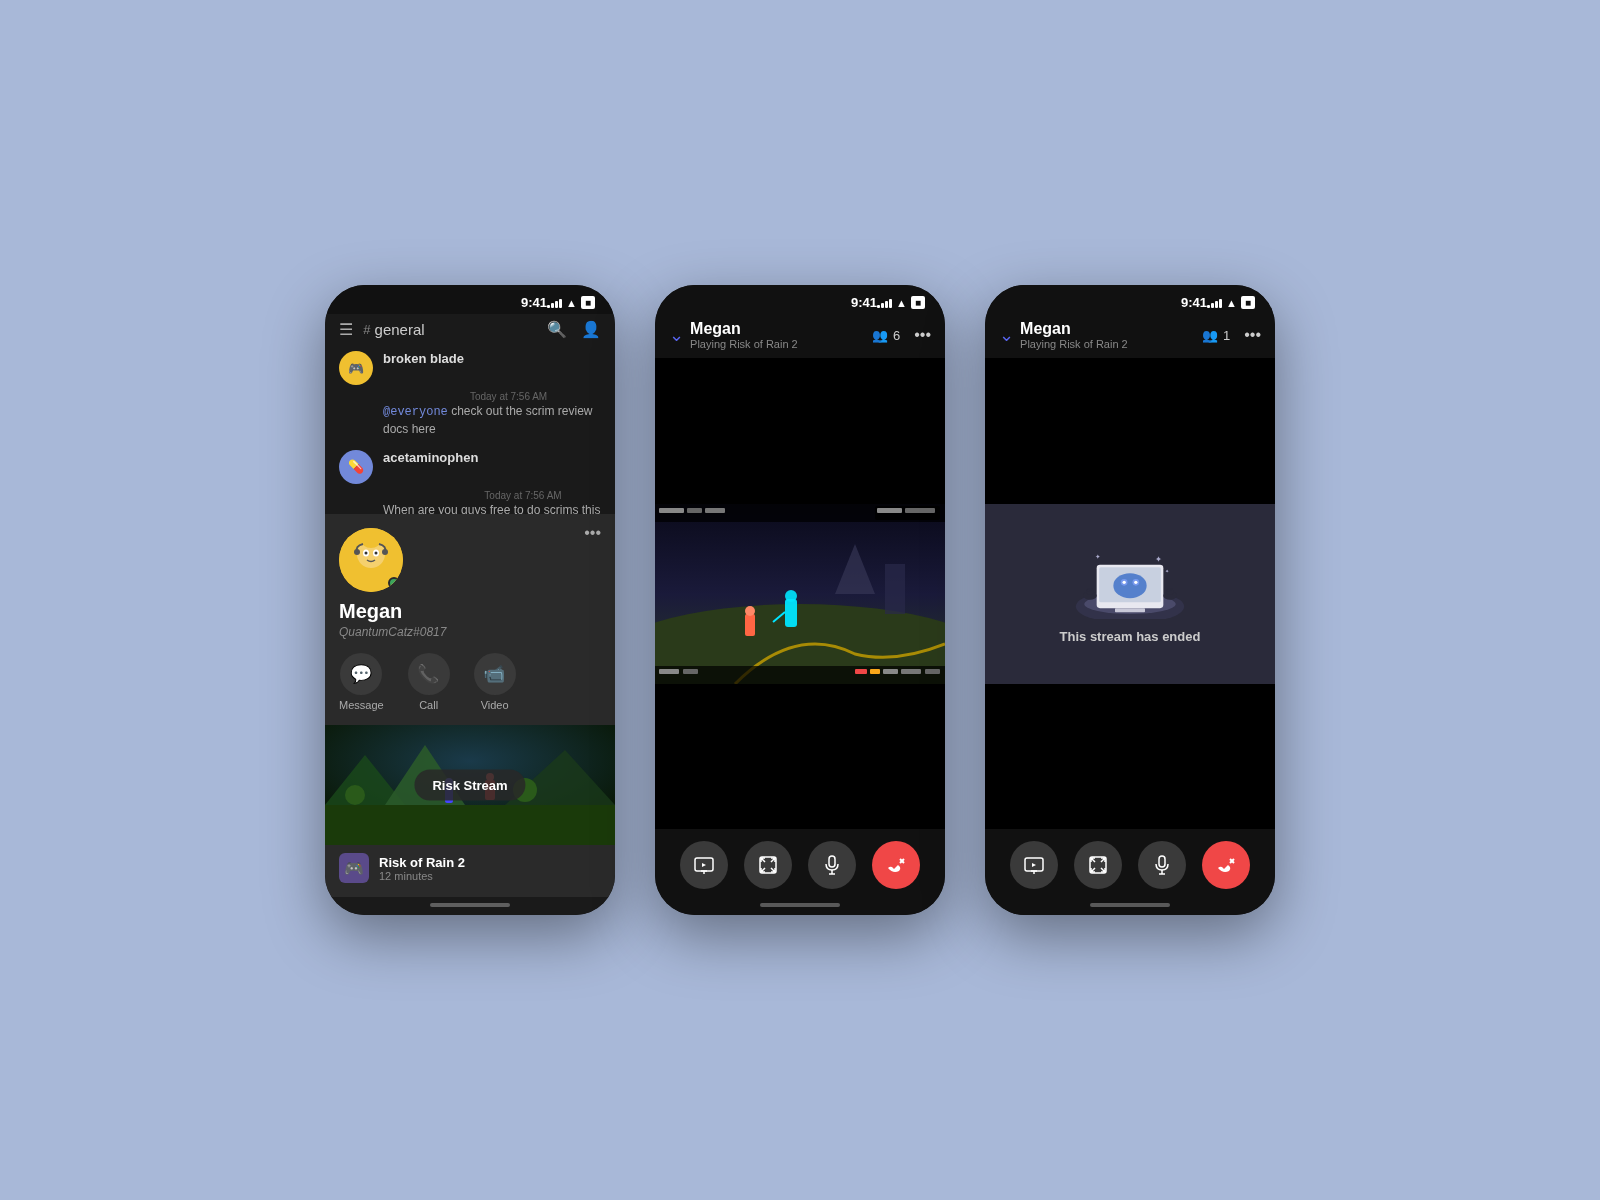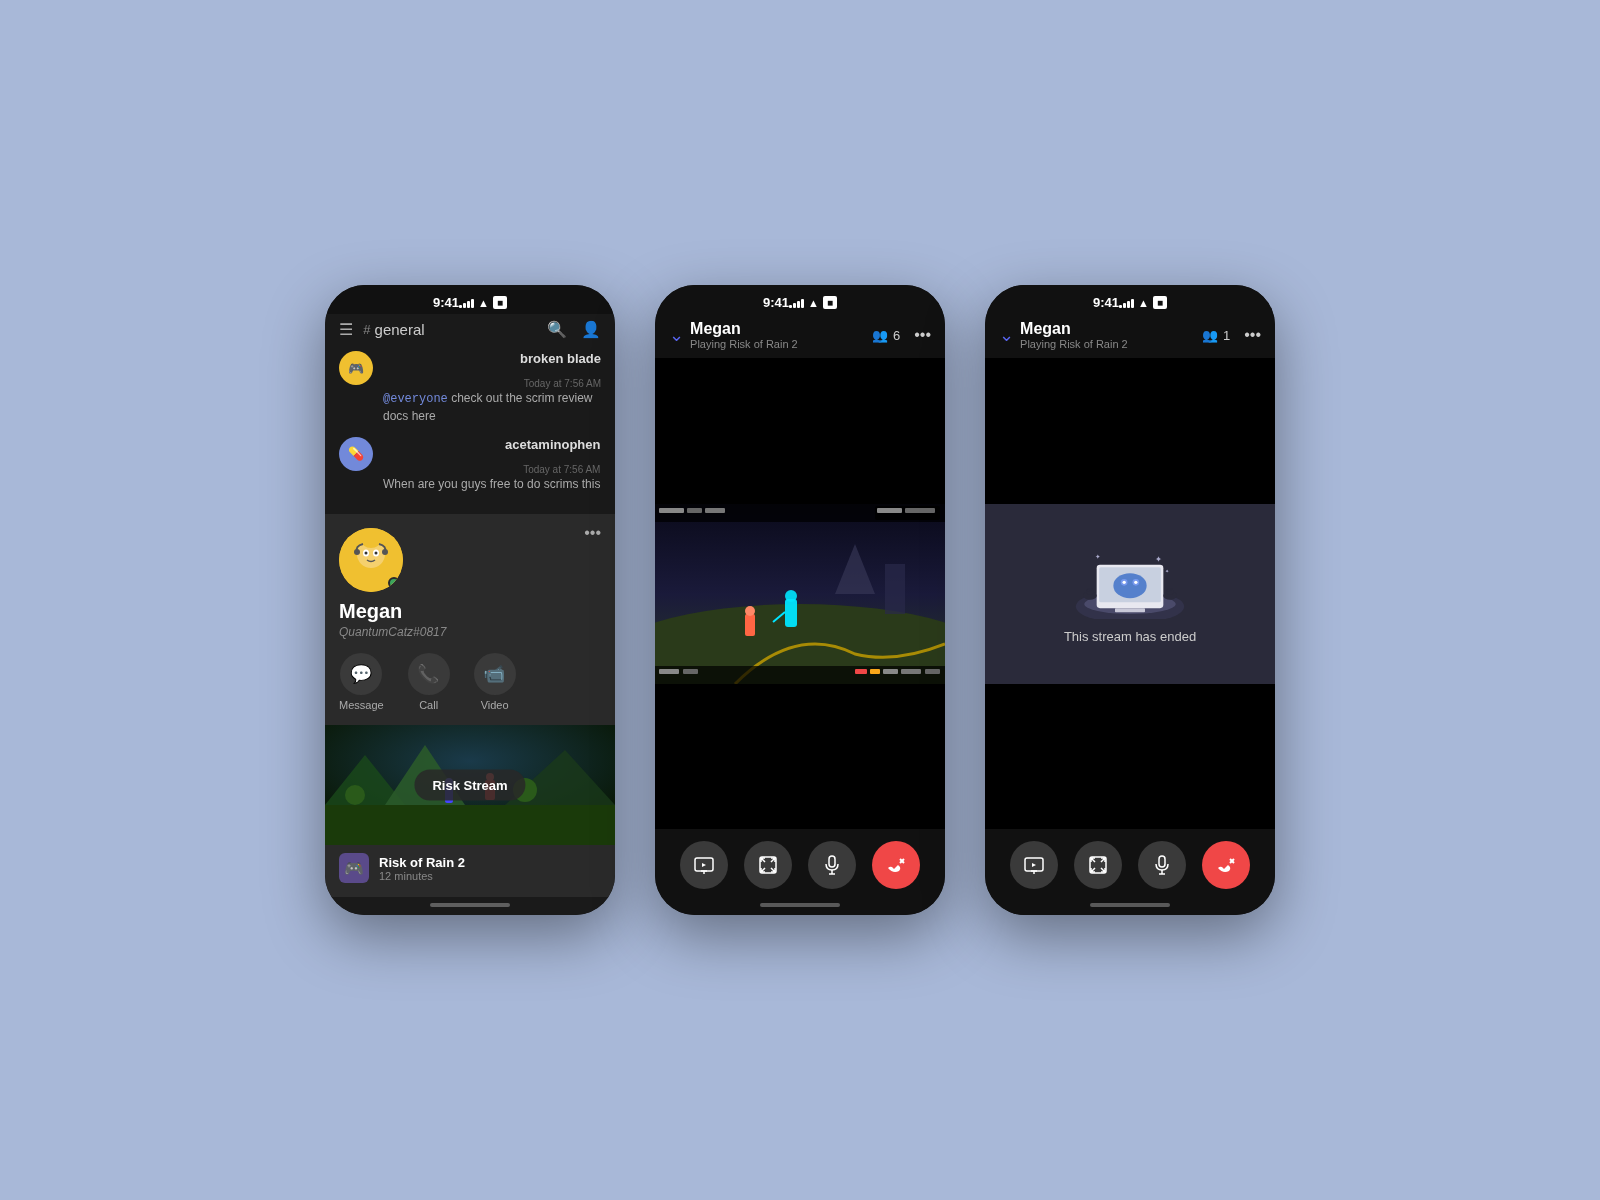--- a/index.html
+++ b/index.html
@@ -24,21 +24,21 @@
       border-radius: 40px;
       overflow: hidden;
       position: relative;
       box-shadow: 0 20px 60px rgba(0,0,0,0.4);
       display: flex;
       flex-direction: column;
     }
     
     .status-bar {
       display: flex;
-      justify-content: center;
+      justify-content: flex-end;
       align-items: center;
       padding: 10px 20px 4px;
       background: #111;
       flex-shrink: 0;
     }
     .status-time {
       font-size: 13px;
       font-weight: 600;
       color: #fff;
     }
@@ -112,32 +112,32 @@
       display: flex;
       align-items: center;
       justify-content: center;
       font-size: 13px;
       font-weight: bold;
       color: #fff;
     }
     .msg-content {}
     .msg-header {
       display: flex;
-      align-items: flex-end;
-      gap: 12px;
-      flex-direction: column;
+      align-items: flex-start;
+      gap: 6px;
     }
     .msg-username {
       font-size: 13px;
       font-weight: 600;
       color: #ddd;
     }
     .msg-time {
       font-size: 10px;
       color: #666;
+      margin-top: 40px;
     }
     .msg-text {
       font-size: 12px;
       color: #aaa;
       margin-top: 1px;
       line-height: 1.4;
     }
     .mention {
       color: #7289da;
       font-family: Liberation Mono, monospace;
@@ -397,21 +397,21 @@
       background: #2a2a3a;
       display: flex;
       flex-direction: column;
       align-items: center;
       justify-content: center;
       gap: 10px;
     }
     .stream-ended-text {
       font-size: 13px;
       color: #ccc;
-      font-weight: 400;
+      font-weight: 700;
     }
     
     .illustration-svg {
       width: 120px;
       height: 75px;
     }
   </style>
 </head>
 <body>
 

